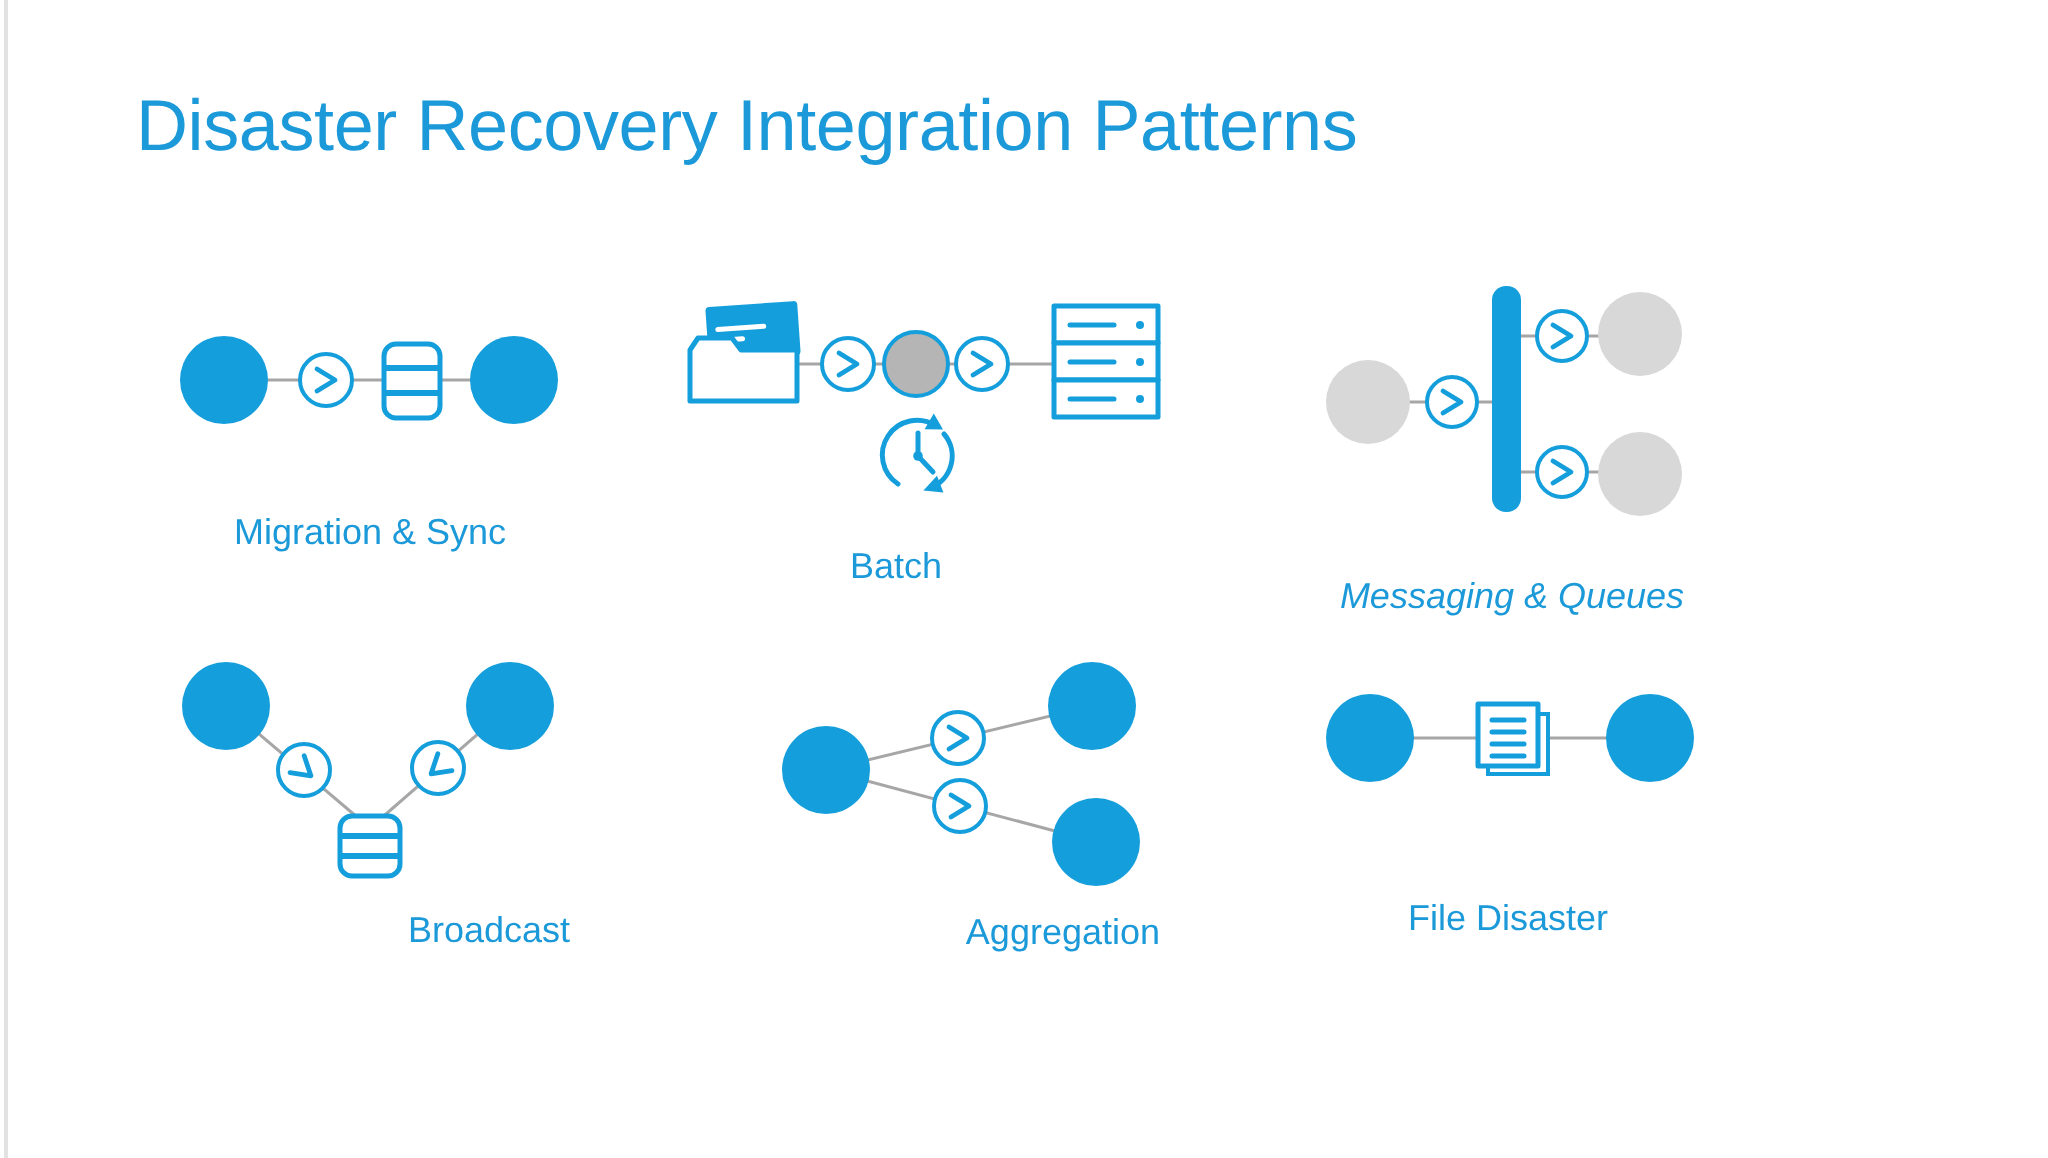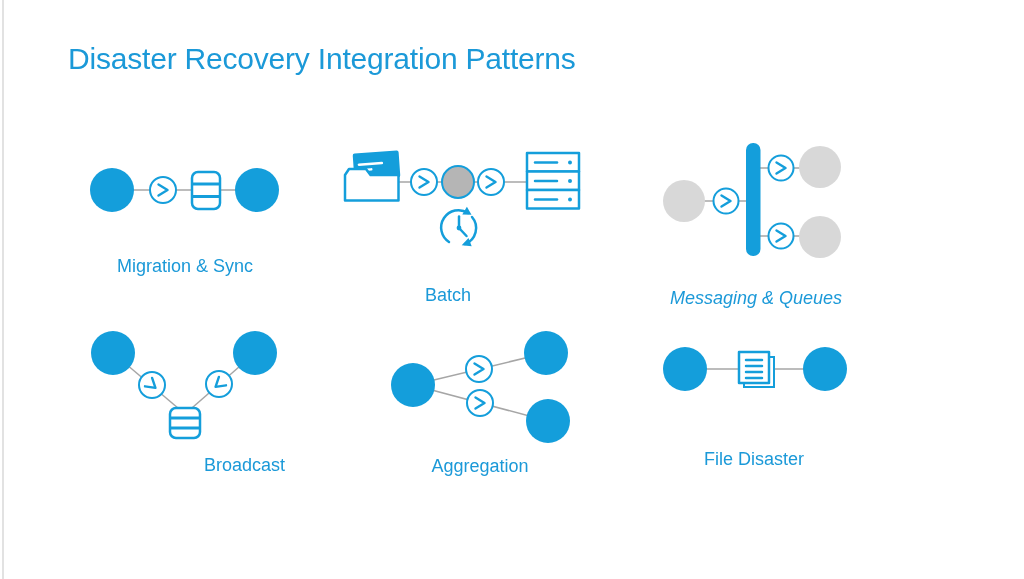--- a/index.html
+++ b/index.html
@@ -9,21 +9,21 @@
     background:var(--background,#fff);
     font-family:"Liberation Sans", sans-serif;
     overflow:hidden;
   }
   .edge-strip {
     position:absolute; left:2px; top:0; width:2px; height:100%;
     background:#e2e2e2;
   }
   .page-title {
     position:absolute; left:68px; top:42px;
-    font-size:30px; font-weight:400;
+    font-size:36px; font-weight:400;
     color:var(--text-blue,#1B99D8);
     letter-spacing:-0.2px;
     white-space:nowrap;
   }
   .pattern-label {
     position:absolute; text-align:center;
     font-size:18px; color:var(--text-blue,#1B99D8);
     white-space:nowrap;
   }
   svg.diagram { position:absolute; left:0; top:0; }
@@ -171,17 +171,17 @@
       <line class="stroke-blue" x1="746" y1="360" x2="762" y2="360" stroke-width="2"></line>
       <line class="stroke-blue" x1="746" y1="366" x2="762" y2="366" stroke-width="2"></line>
       <line class="stroke-blue" x1="746" y1="372" x2="762" y2="372" stroke-width="2"></line>
       <line class="stroke-blue" x1="746" y1="378" x2="762" y2="378" stroke-width="2"></line>
     </g>
     <circle class="node-blue" cx="825" cy="369" r="22"></circle>
   </g>
 </svg>
 
 <div class="pattern-label" style="left:85px;  top:256px; width:200px;text-align:center;">Migration &amp; Sync</div>
-<div class="pattern-label" style="left:348px; top:273px; width:200px;margin-top:12px;">Batch</div>
+<div class="pattern-label" style="left:348px; top:273px; width:200px;">Batch</div>
 <div class="pattern-label" style="left:631px; top:288px; width:250px;font-style:italic;">Messaging &amp; Queues</div>
 <div class="pattern-label" style="left:85px;  top:455px; width:200px;text-align:right;">Broadcast</div>
-<div class="pattern-label" style="left:380px; top:456px; width:200px;">Aggregation</div>
+<div class="pattern-label" style="left:380px; top:456px; width:200px;text-align:right;">Aggregation</div>
 <div class="pattern-label" style="left:654px; top:449px; width:200px;">File Disaster</div>
 
 </body></html>

